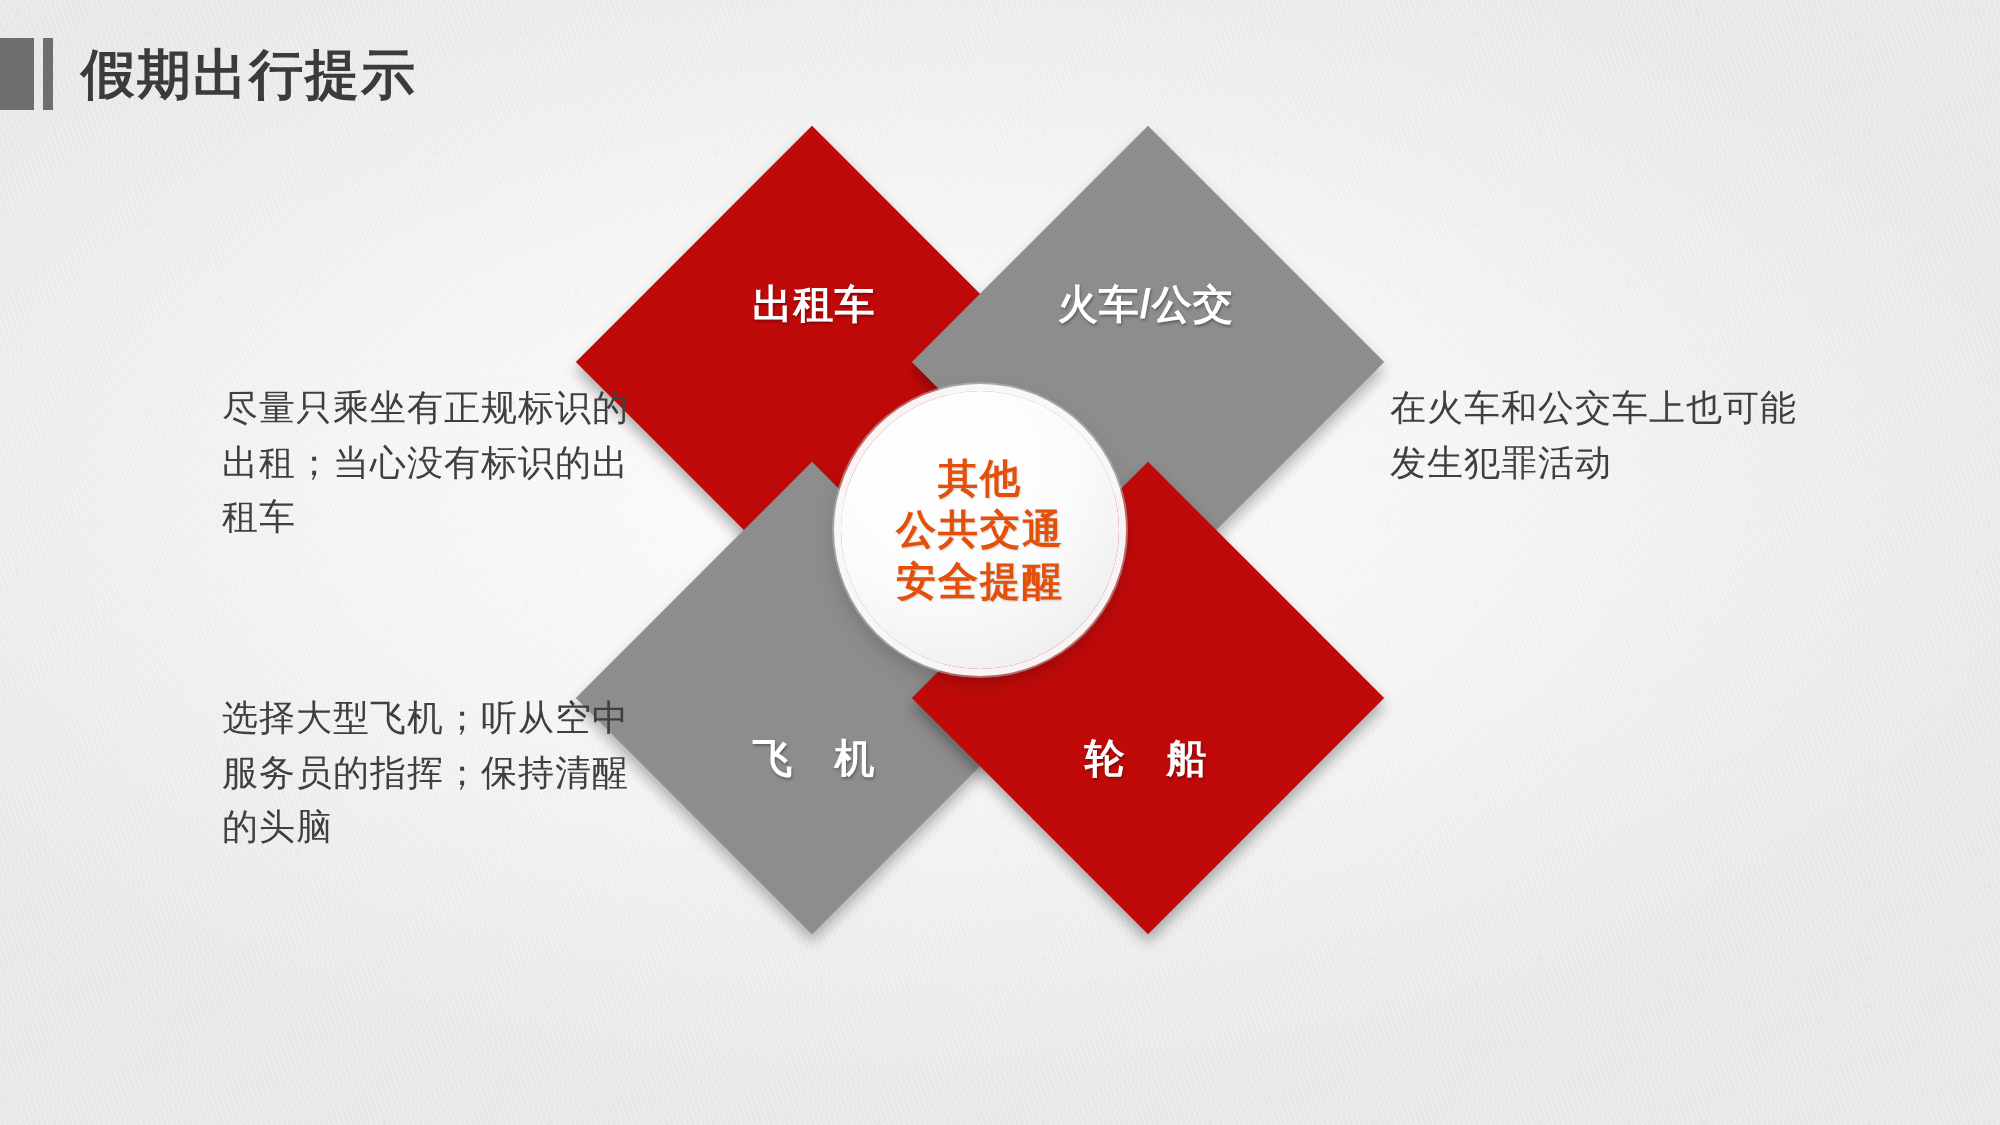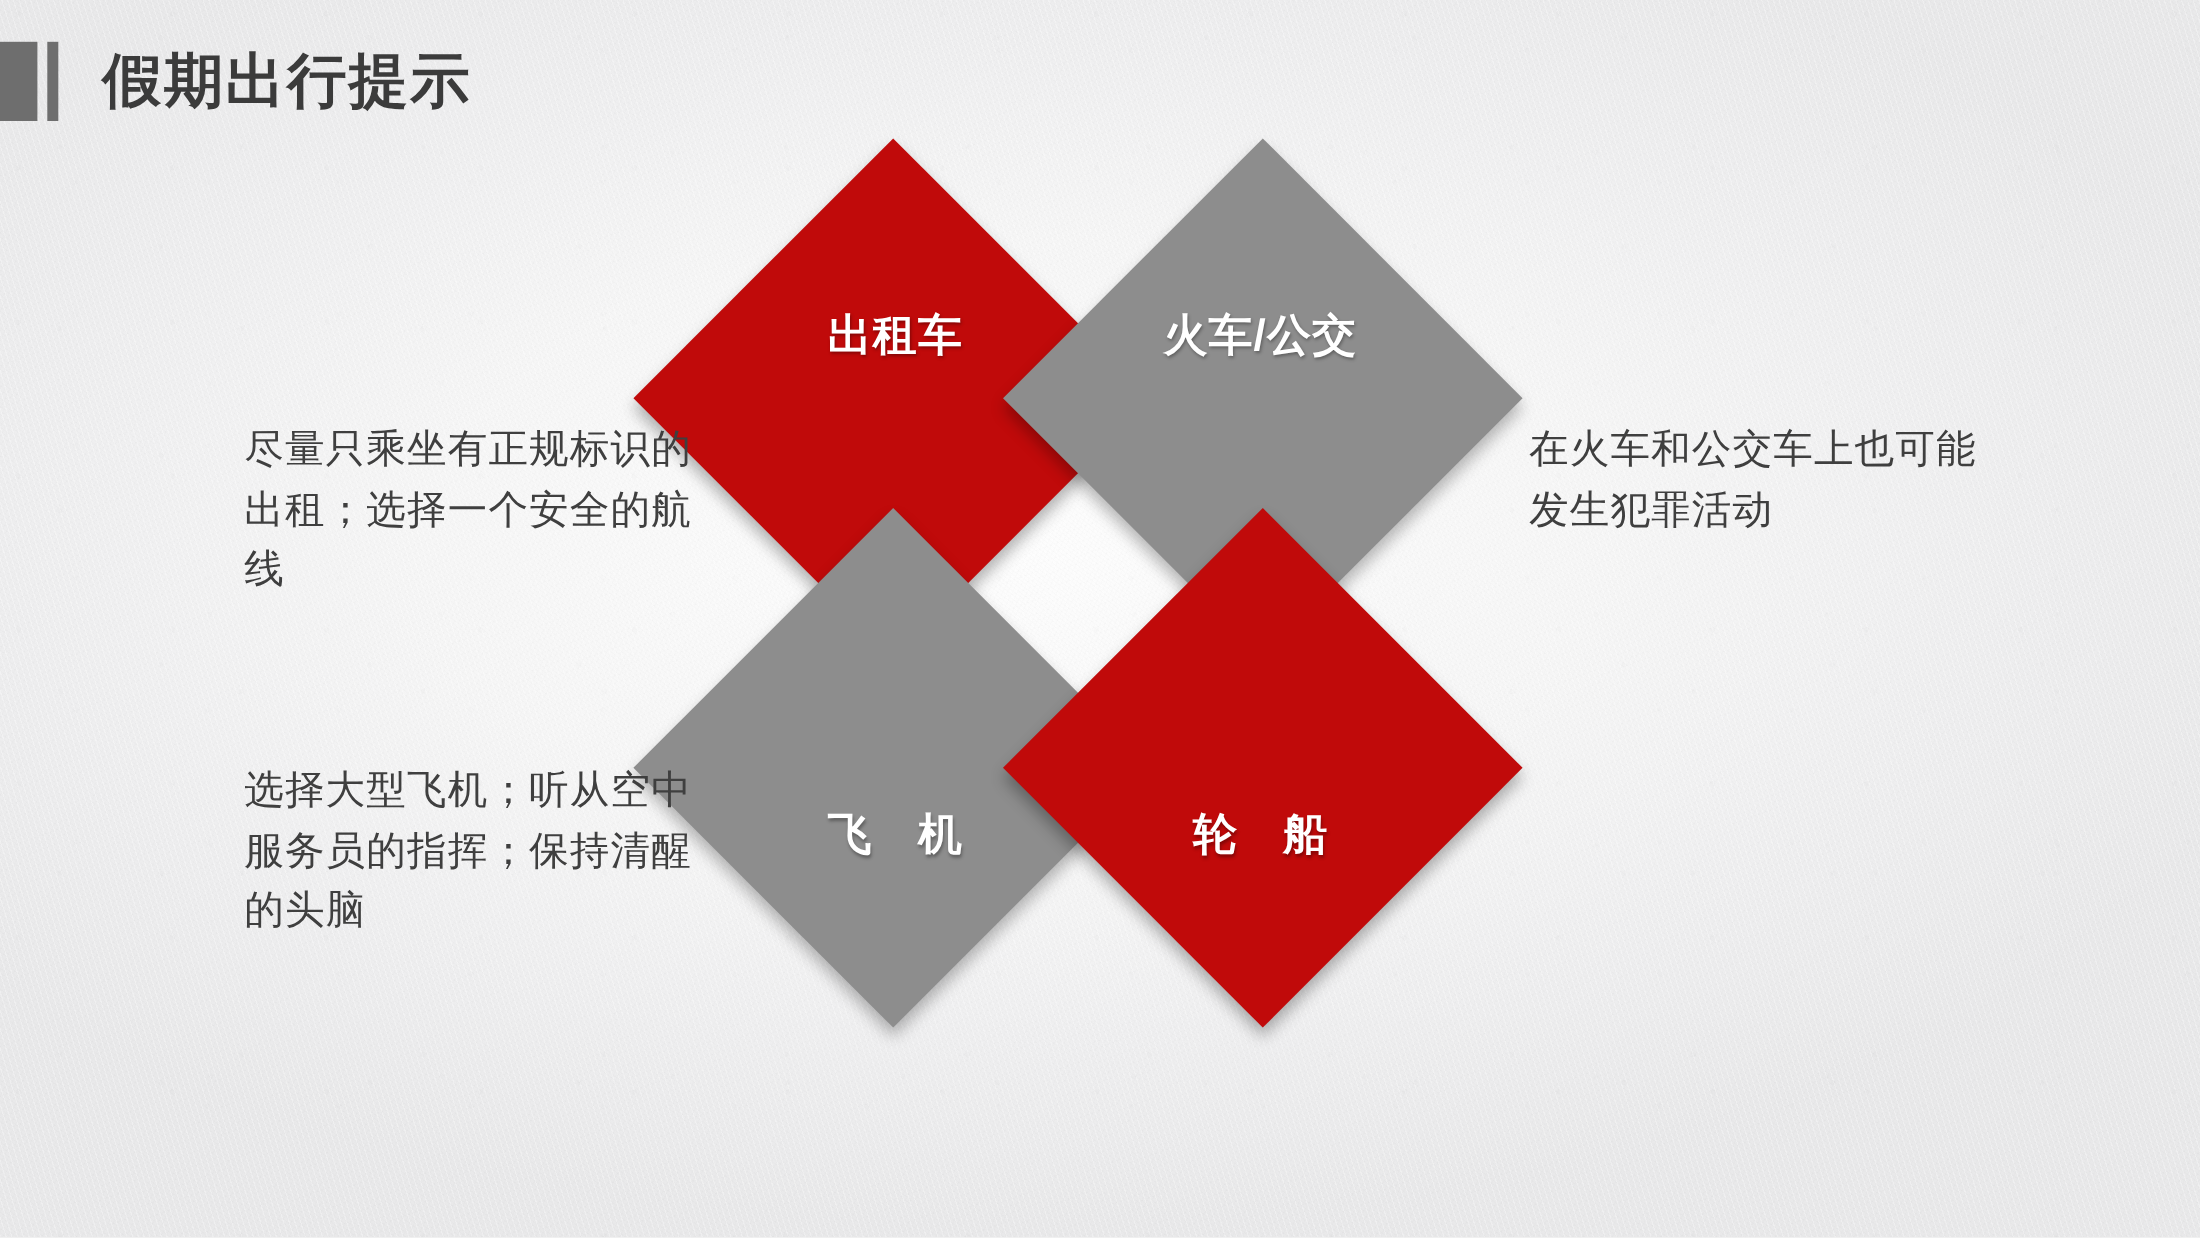--- a/index.html
+++ b/index.html
@@ -65,21 +65,21 @@
     height: 72px;
     background: #6e6e6e;
   }
   .mark-gap { width: 9px; height: 72px; }
   .mark-thin {
     width: 10px;
     height: 72px;
     background: #6e6e6e;
   }
   .title-text {
-    margin-left: 40px;
+    margin-left: 28px;
     font-size: 54px;
     font-weight: bold;
     letter-spacing: 2px;
     color: #3b3b3b;
     line-height: 1;
     white-space: nowrap;
   }
 
   
   .diagram {
@@ -174,21 +174,21 @@
 
 <div id="slide">
 
   <div class="header">
     <div class="mark-wide"></div>
     <div class="mark-gap"></div>
     <div class="mark-thin"></div>
     <div class="title-text">假期出行提示</div>
   </div>
 
-  <div class="note note-tl">尽量只乘坐有正规标识的出租；选择一个安全的航线</div>
+  <div class="note note-tl">尽量只乘坐有正规标识的出租；当心没有标识的出租车</div>
 
   <div class="note note-tr">在火车和公交车上也可能发生犯罪活动</div>
 
   <div class="note note-bl">选择大型飞机；听从空中服务员的指挥；保持清醒的头脑</div>
 
 
   <div class="diagram">
 
     <div class="diamond d-tl">
       <span class="dlabel">出租车</span>
@@ -199,16 +199,21 @@
     </div>
 
     <div class="diamond d-bl">
       <span class="dlabel">飞　机</span>
     </div>
 
     <div class="diamond d-br">
       <span class="dlabel">轮　船</span>
     </div>
 
+    <div class="hub">
+      <div class="hub-line">其他</div>
+      <div class="hub-line">公共交通</div>
+      <div class="hub-line">安全提醒</div>
+    </div>
 
   </div>
 
 </div>
 
 </body></html>

